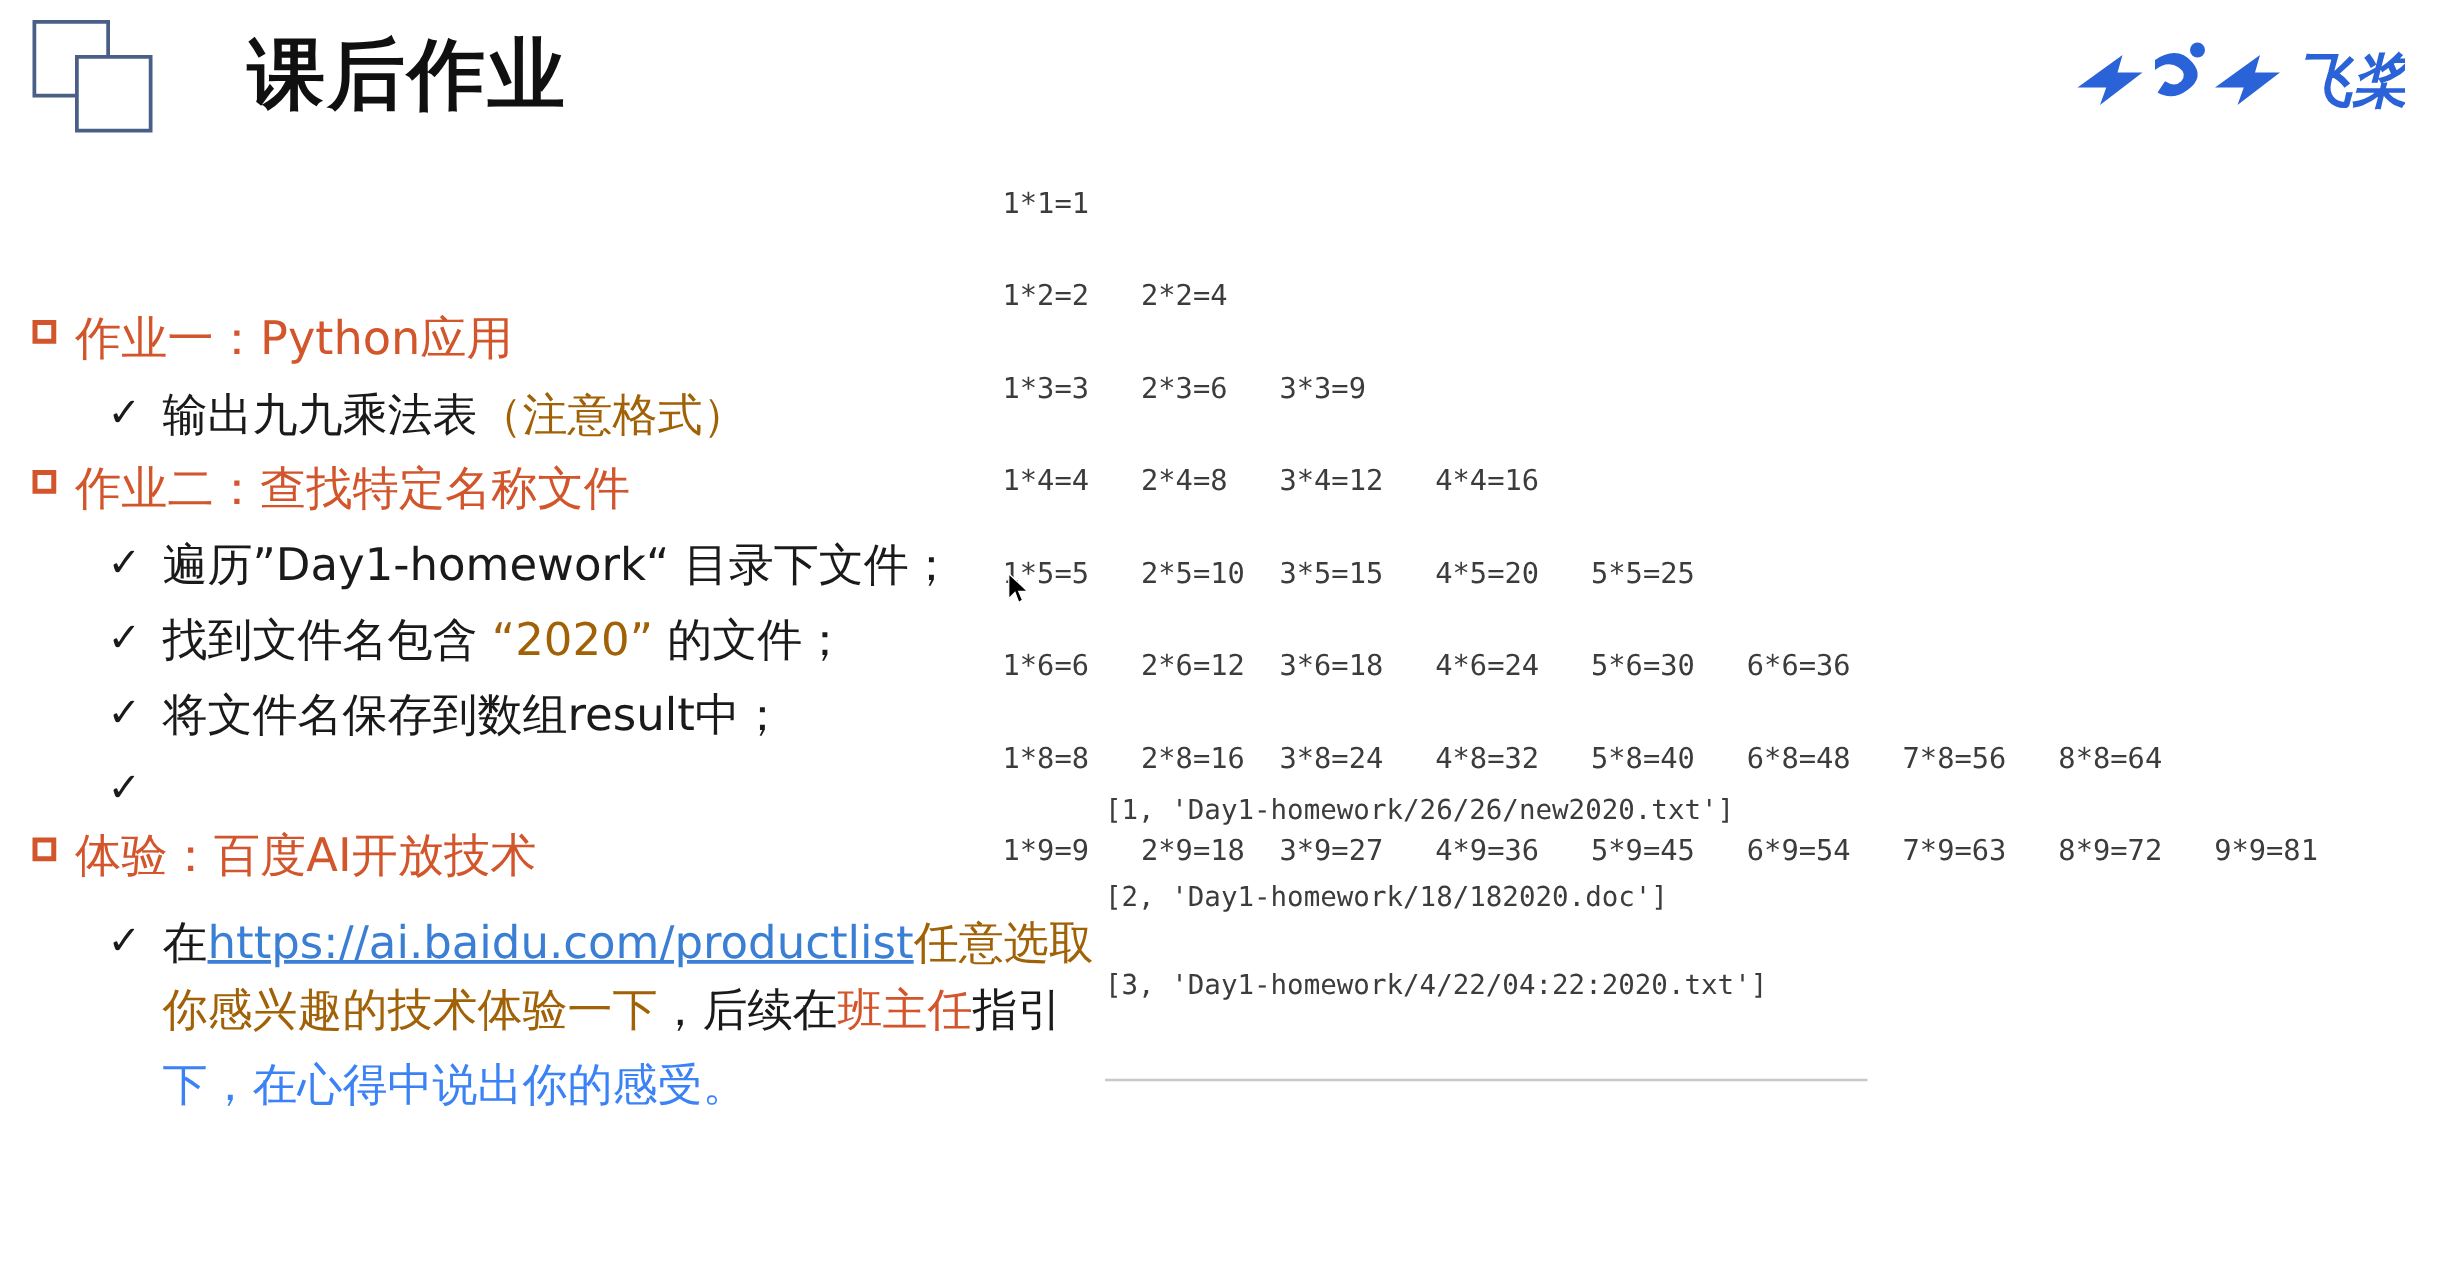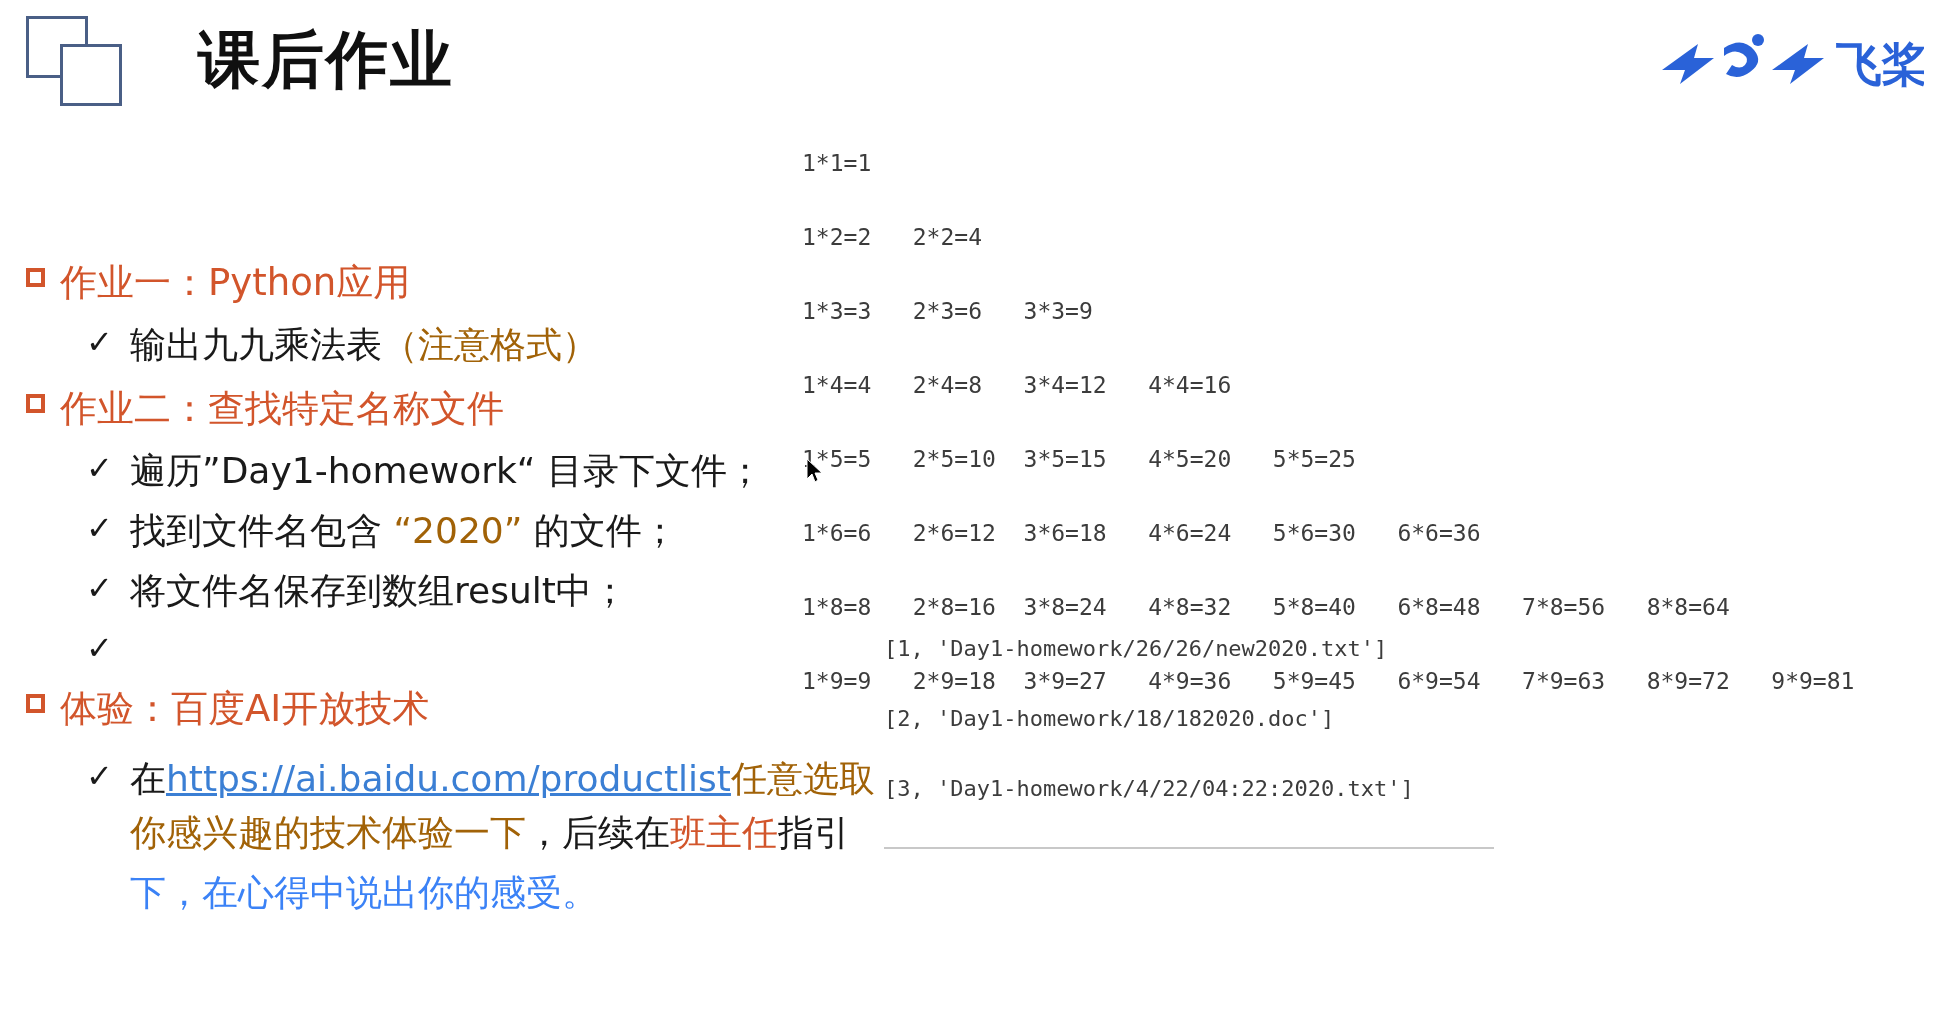--- a/index.html
+++ b/index.html
@@ -63,35 +63,35 @@
     font-family: "DejaVu Sans", "Liberation Sans", sans-serif;
   }
 
   
   .brand {
     position: absolute;
     right: 30px;
     top: 28px;
     width: 270px;
     height: 70px;
+    font-style: italic;
   }
   .brand svg { display: block; }
 
   
   .bullet-list {
     position: absolute;
     left: 26px;
     top: 246px;
     width: 880px;
   }
   .lvl1 {
     display: flex;
     align-items: flex-start;
     margin-bottom: 10px;
-    margin-top: 12px;
   }
   .lvl1 .marker {
     width: 34px;
     flex: 0 0 34px;
     padding-top: 10px;
   }
   .lvl1 .marker .sq {
     width: 19px;
     height: 19px;
     border: 4px solid #d2552b;
@@ -147,21 +147,21 @@
   
   .file-output {
     position: absolute;
     left: 884px;
     top: 596px;
     font-family: "DejaVu Sans Mono", "Liberation Mono", monospace;
     font-size: 22px;
     color: #3c3c3c;
     line-height: 35px;
     white-space: pre;
-    padding-bottom: 6px;
+    padding-bottom: 22px;
     border-bottom: 2px solid #c8c8c8;
     width: 610px;
     box-sizing: border-box;
   }
 
   
   .cursor {
     position: absolute;
     left: 806px;
     top: 458px;

